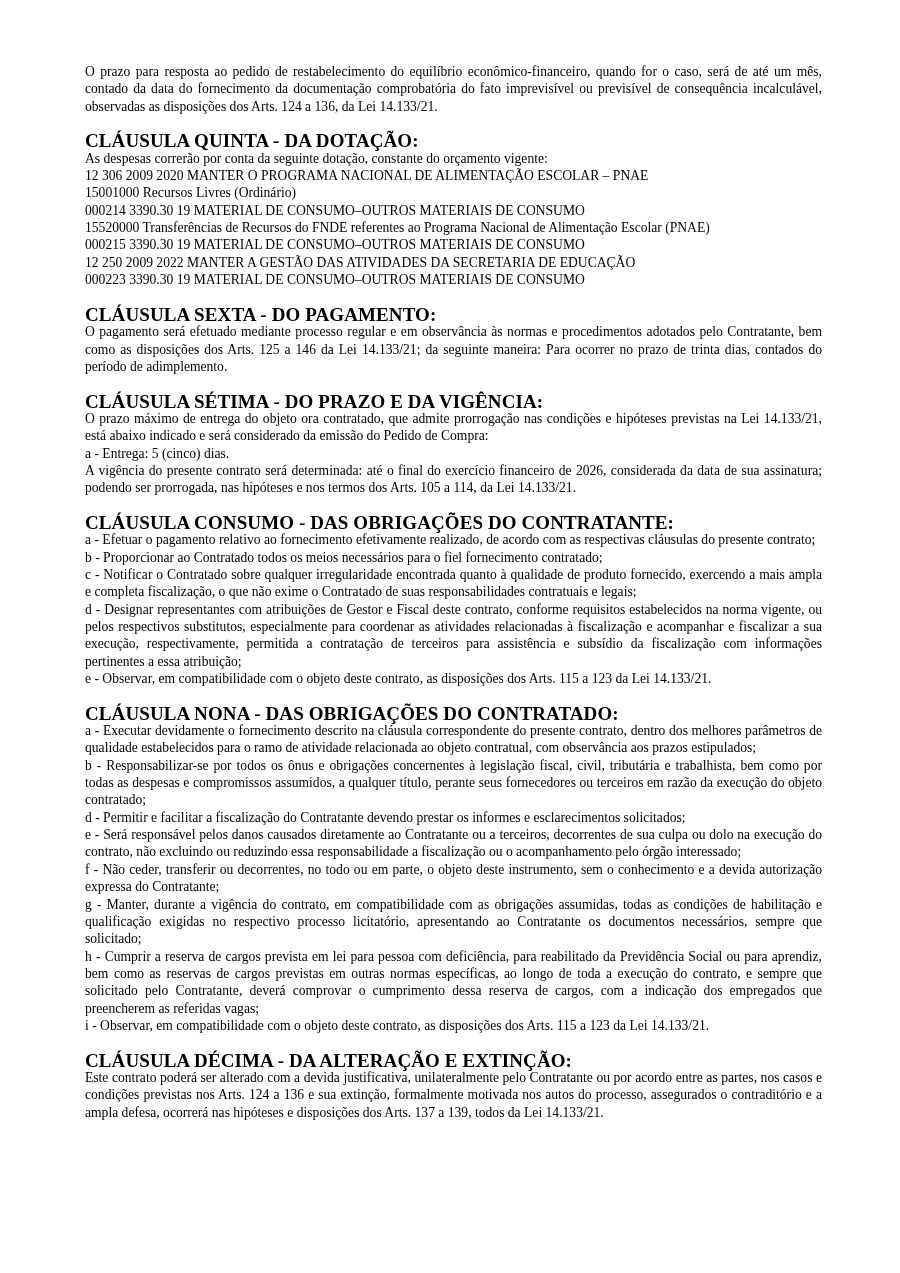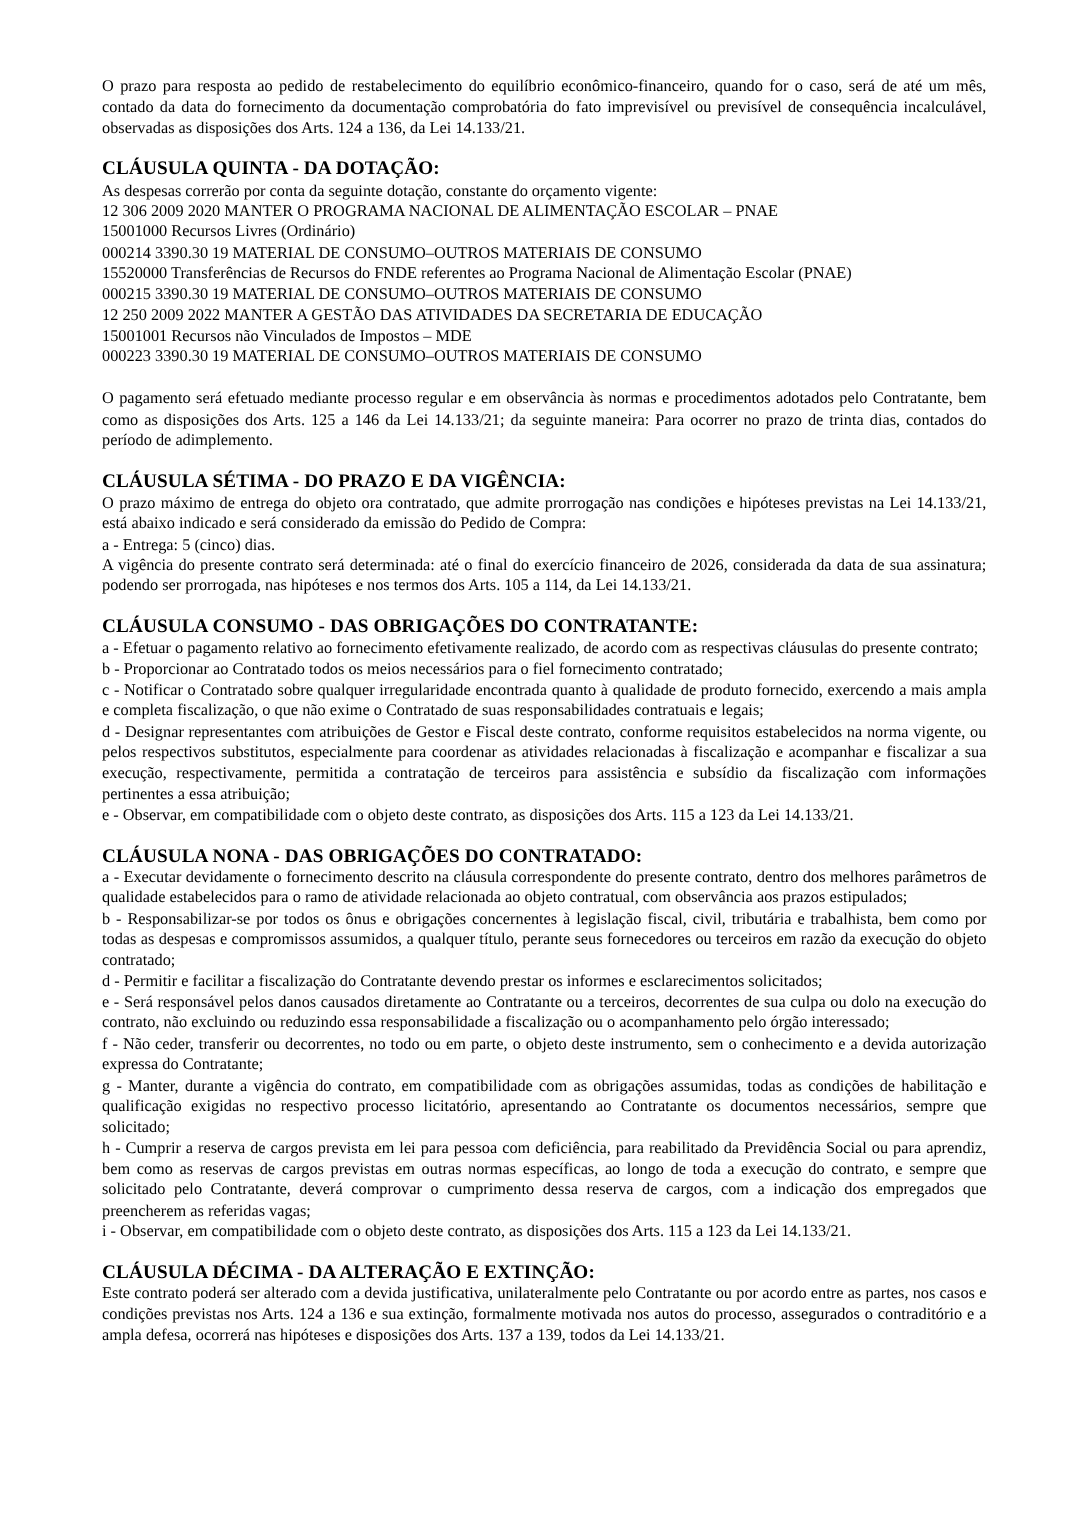--- a/index.html
+++ b/index.html
@@ -25,21 +25,21 @@
   }
   .para {
     margin: 0;
     text-align: justify;
   }
   .section {
     margin-top: 17.35px;
   }
   .heading {
     margin: 0;
-    font-size: 16px;
+    font-size: 19px;
     font-weight: bold;
     text-align: left;
     letter-spacing: 0.1px;
   }
 </style>
 </head>
 <body>
 
 <div class="page">
 
@@ -47,25 +47,25 @@
 
   <div class="section">
     <h2 class="heading">CLÁUSULA QUINTA - DA DOTAÇÃO:</h2>
     <p class="para">As despesas correrão por conta da seguinte dotação, constante do orçamento vigente:</p>
     <p class="para">12 306 2009 2020 MANTER O PROGRAMA NACIONAL DE ALIMENTAÇÃO ESCOLAR – PNAE</p>
     <p class="para">15001000 Recursos Livres (Ordinário)</p>
     <p class="para">000214 3390.30 19 MATERIAL DE CONSUMO–OUTROS MATERIAIS DE CONSUMO</p>
     <p class="para">15520000 Transferências de Recursos do FNDE referentes ao Programa Nacional de Alimentação Escolar (PNAE)</p>
     <p class="para">000215 3390.30 19 MATERIAL DE CONSUMO–OUTROS MATERIAIS DE CONSUMO</p>
     <p class="para">12 250 2009 2022 MANTER A GESTÃO DAS ATIVIDADES DA SECRETARIA DE EDUCAÇÃO</p>
-    <p class="para">15001001 Recursos não Vinculados de Impostos – MDE</p>
     <p class="para">000223 3390.30 19 MATERIAL DE CONSUMO–OUTROS MATERIAIS DE CONSUMO</p>
   </div>
 
   <div class="section">
+    <h2 class="heading">CLÁUSULA SEXTA - DO PAGAMENTO:</h2>
     <p class="para">O pagamento será efetuado mediante processo regular e em observância às normas e procedimentos adotados pelo Contratante, bem como as disposições dos Arts. 125 a 146 da Lei 14.133/21; da seguinte maneira: Para ocorrer no prazo de trinta dias, contados do período de adimplemento.</p>
   </div>
 
   <div class="section">
     <h2 class="heading">CLÁUSULA SÉTIMA - DO PRAZO E DA VIGÊNCIA:</h2>
     <p class="para">O prazo máximo de entrega do objeto ora contratado, que admite prorrogação nas condições e hipóteses previstas na Lei 14.133/21, está abaixo indicado e será considerado da emissão do Pedido de Compra:</p>
     <p class="para">a - Entrega: 5 (cinco) dias.</p>
     <p class="para">A vigência do presente contrato será determinada: até o final do exercício financeiro de 2026, considerada da data de sua assinatura; podendo ser prorrogada, nas hipóteses e nos termos dos Arts. 105 a 114, da Lei 14.133/21.</p>
   </div>
 

